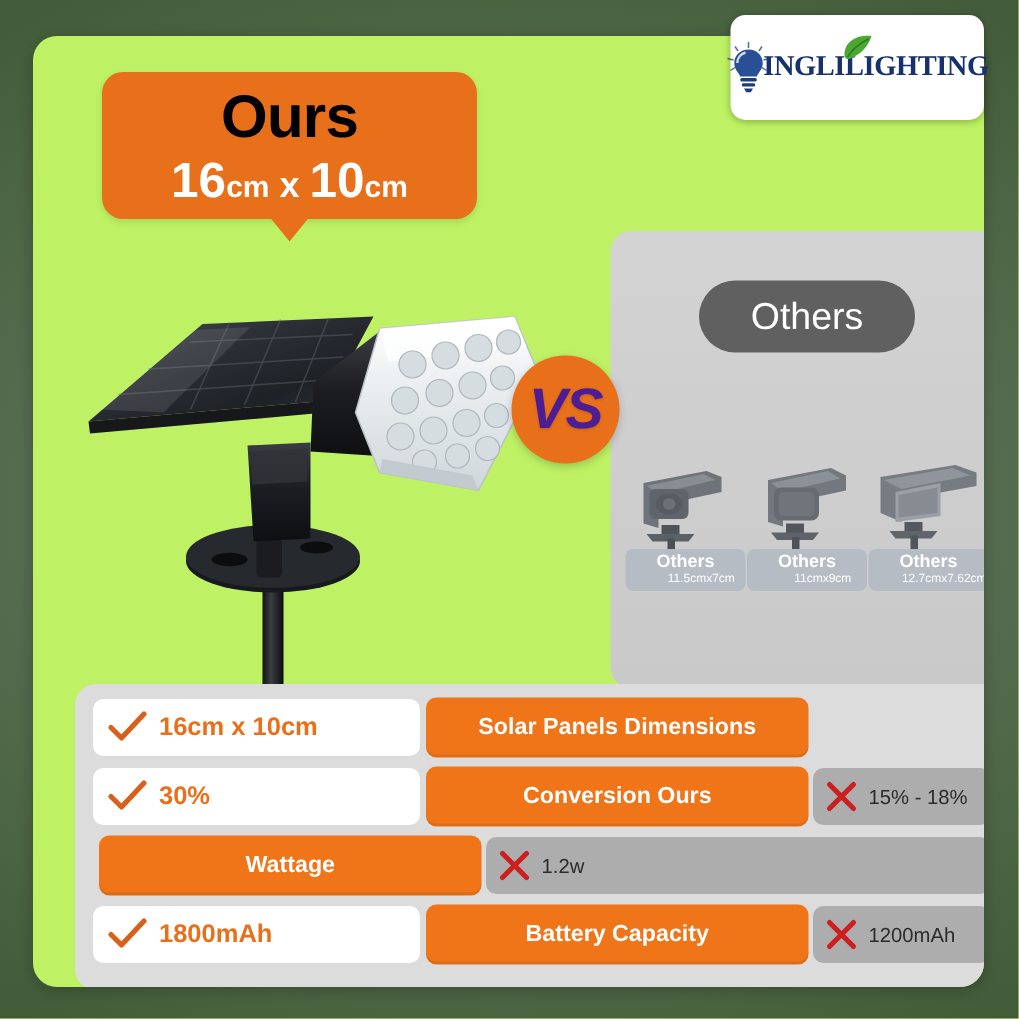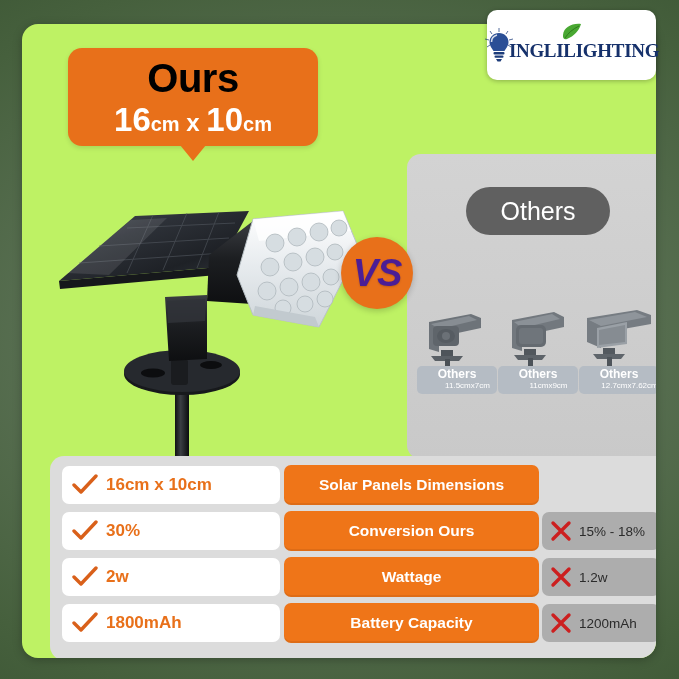--- a/index.html
+++ b/index.html
@@ -20,21 +20,21 @@
   }
 
   
   .logo-box{
     position:absolute;left:487px;top:10px;width:169px;height:70px;
     background:#fff;border-radius:10px;
     box-shadow:0 1px 5px rgba(0,0,0,.28);
     display:flex;align-items:center;justify-content:center;
     z-index:40;
   }
-  .logo-inner{display:flex;align-items:flex-end;gap:1px;position:relative;}
+  .logo-inner{display:flex;align-items:center;gap:1px;position:relative;}
   .logo-bulb{position:relative;width:30px;height:34px;flex:none;}
   .logo-leaf{position:absolute;left:78px;top:-5px;width:20px;height:18px;}
   .logo-text{
     font-family:"Liberation Serif", serif;
     font-size:19px;font-weight:bold;color:#16316b;letter-spacing:-.3px;
     margin-left:-6px;
   }
 
   
   .ours-banner{
@@ -288,26 +288,20 @@
         <div class="cell-label">Conversion Ours</div>
         <div class="cell-others">
           <svg class="cross" viewBox="0 0 22 22">
             <path d="M3 3 L19 19 M19 3 L3 19" stroke="#cc1f1f" stroke-width="3.4" stroke-linecap="round"></path>
           </svg>
           <span class="others-val">15% - 18%</span>
         </div>
       </div>
 
       <div class="row">
-        <div class="cell-ours">
-          <svg class="tick" viewBox="0 0 26 22">
-            <path d="M2 11 L9 18 L24 2" fill="none" stroke="#d9601a" stroke-width="3.4" stroke-linecap="round" stroke-linejoin="round"></path>
-          </svg>
-          <span class="ours-val">2w</span>
-        </div>
         <div class="cell-label">Wattage</div>
         <div class="cell-others">
           <svg class="cross" viewBox="0 0 22 22">
             <path d="M3 3 L19 19 M19 3 L3 19" stroke="#cc1f1f" stroke-width="3.4" stroke-linecap="round"></path>
           </svg>
           <span class="others-val">1.2w</span>
         </div>
       </div>
 
       <div class="row">

